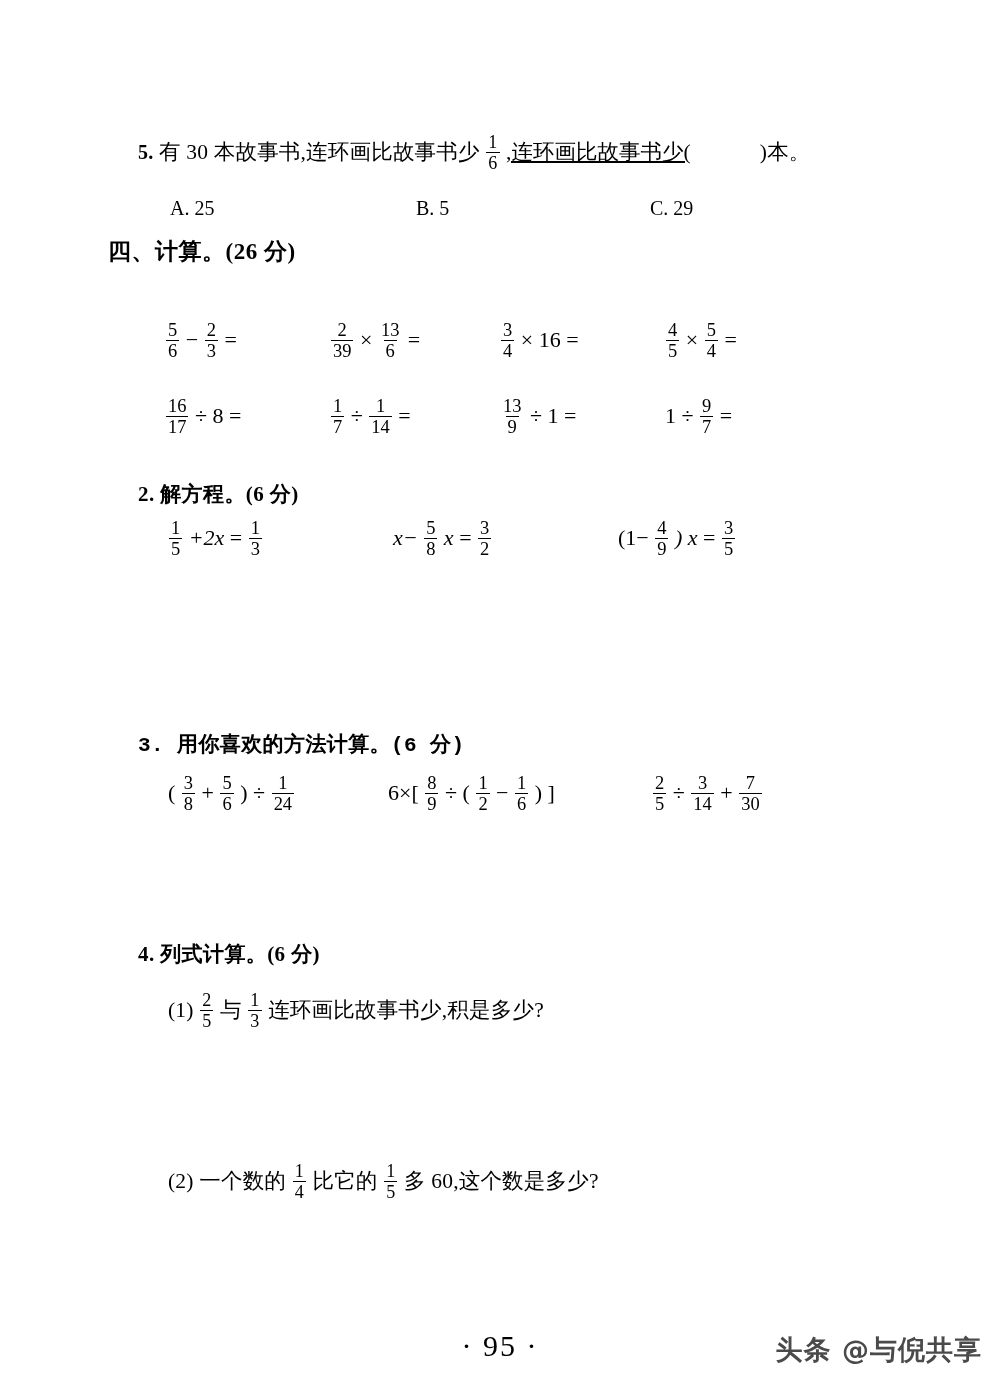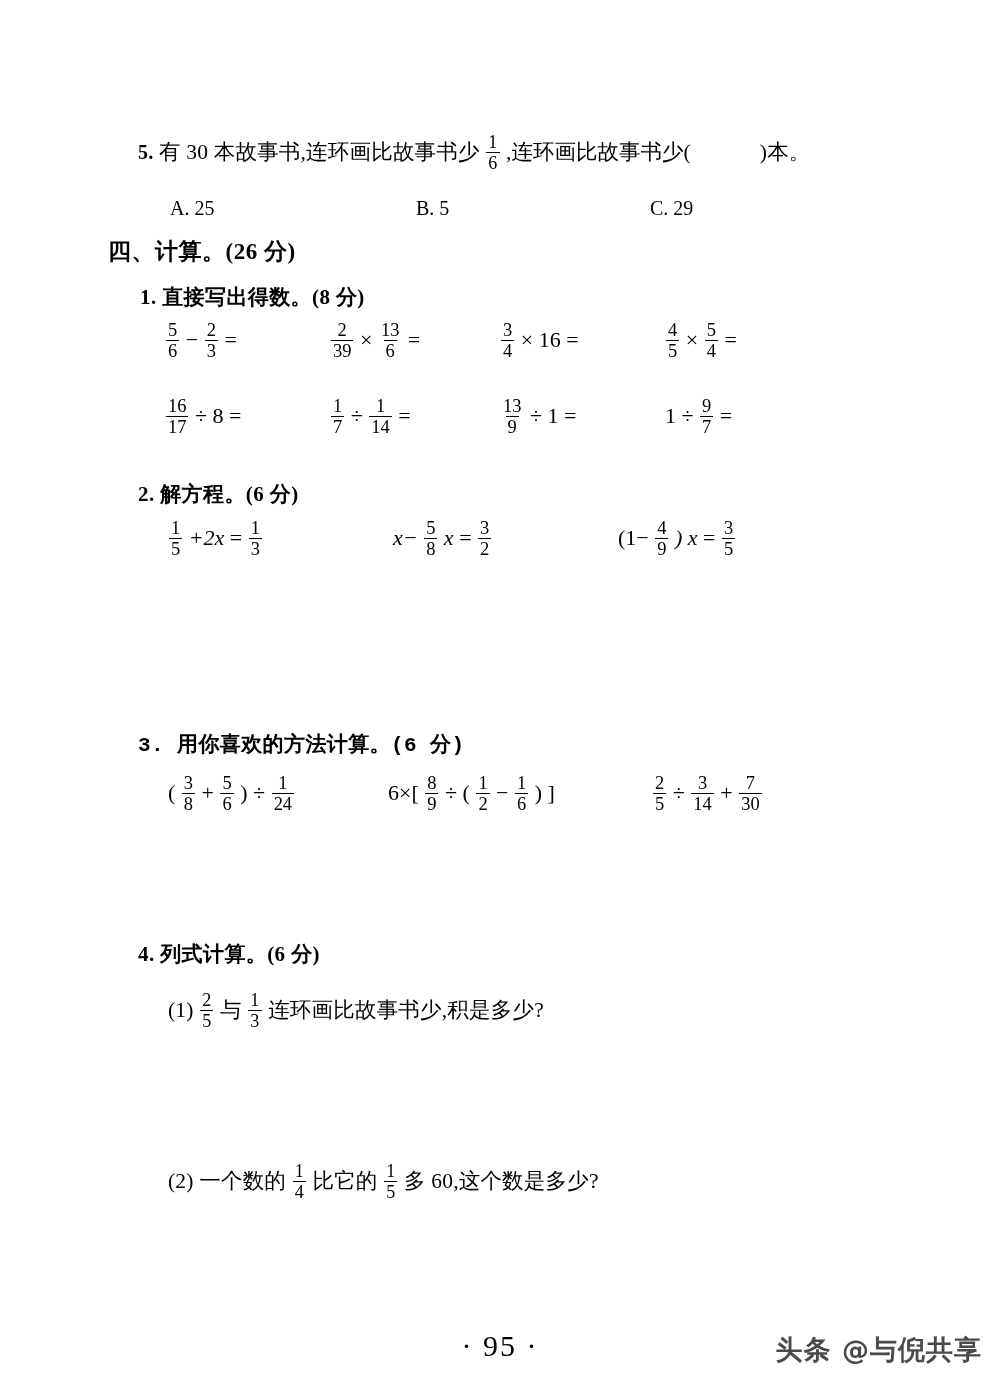--- a/index.html
+++ b/index.html
@@ -49,21 +49,21 @@
   }
 
   
   #q5-line {
     left: 138px;
     top: 134px;
     font-size: 21.5px;
     letter-spacing: 0.2px;
   }
   #q5-line .qnum { font-weight: bold; font-size: 20px; }
-  .blank-paren { letter-spacing: 0; }
+  .blank-paren { letter-spacing: 0; text-decoration: underline; }
   .blank-gap { display: inline-block; width: 58px; }
 
   
   #q5-options { left: 0; top: 197px; width: 1000px; height: 28px; }
   #q5-options .opt {
     position: absolute;
     font-size: 20px;
     top: 0;
   }
   #opt-a { left: 170px; }
@@ -172,21 +172,20 @@
   </div>
 
   <div class="row" id="q5-options">
     <span class="opt" id="opt-a">A. 25</span>
     <span class="opt" id="opt-b">B. 5</span>
     <span class="opt" id="opt-c">C. 29</span>
   </div>
 
   <div class="row cjk" id="section-head">四、计算。(26 分)</div>
 
-  <div class="subhead cjk" id="sub1">1. 直接写出得数。(8 分)</div>
 
   <div class="calc-row" id="row1">
 
     <span class="calc-cell c1">
       <span class="frac">
         <span class="num">5</span>
         <span class="den">6</span>
       </span>
       <span>−</span>
       <span class="frac">

